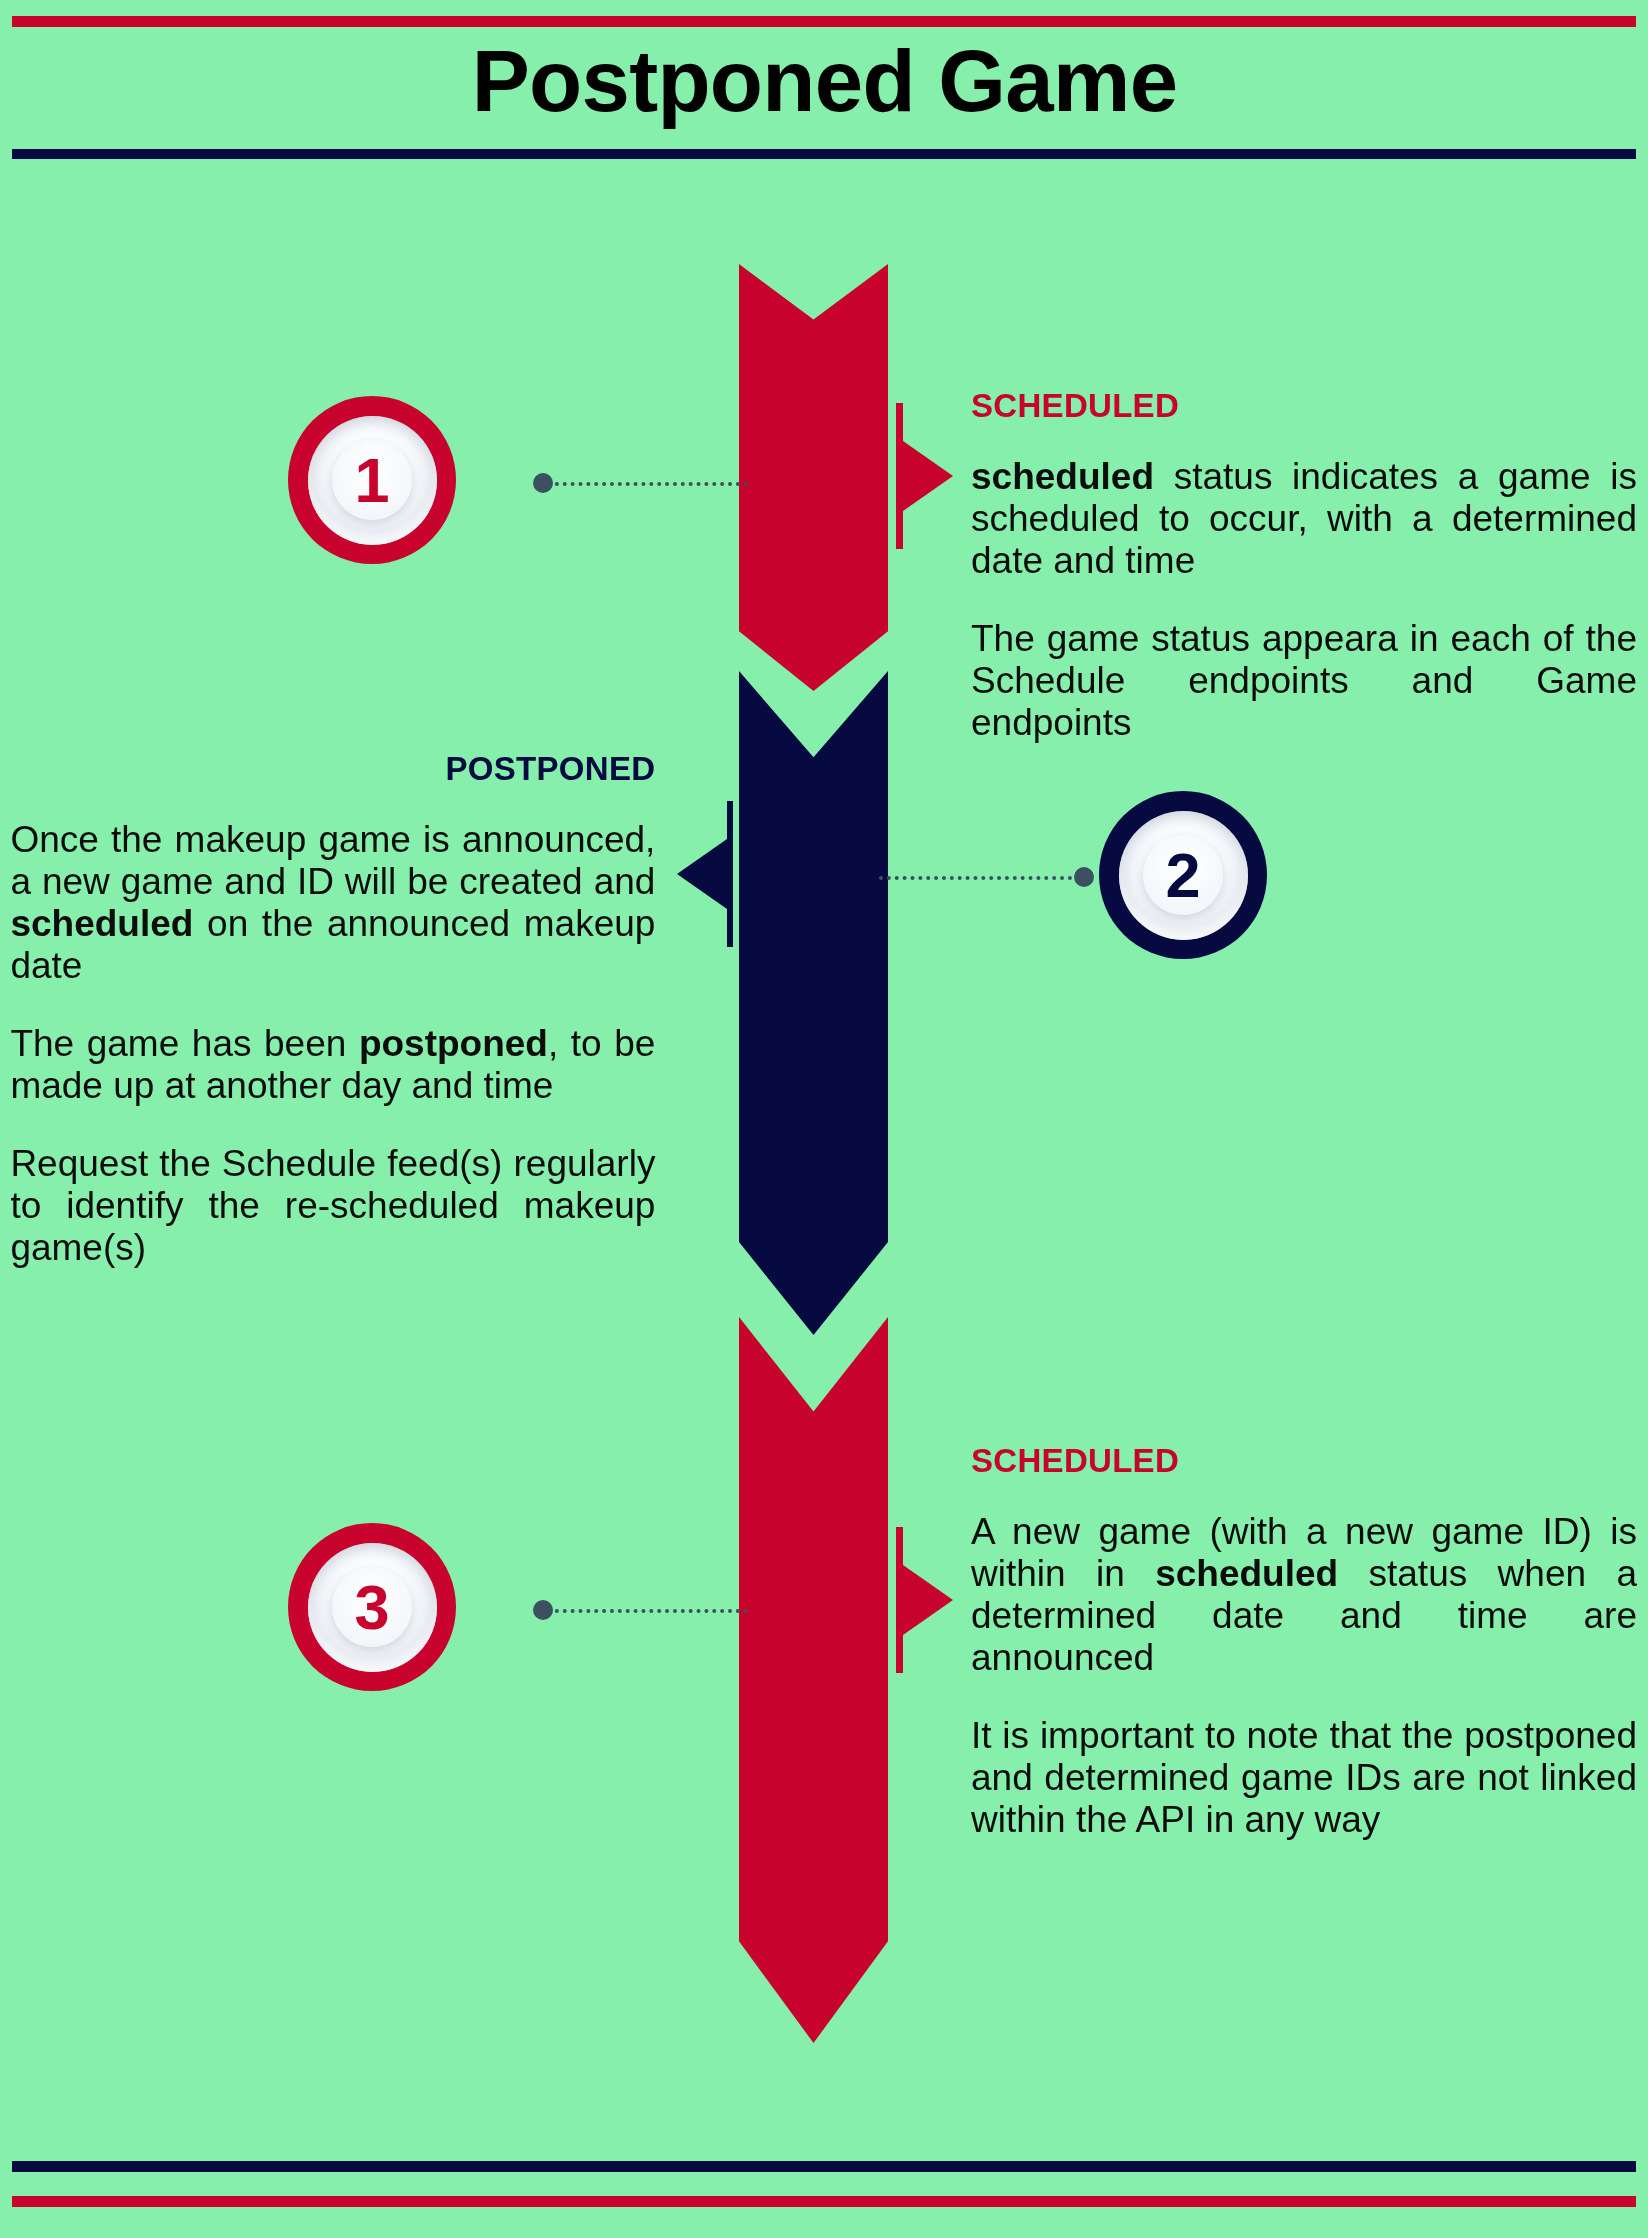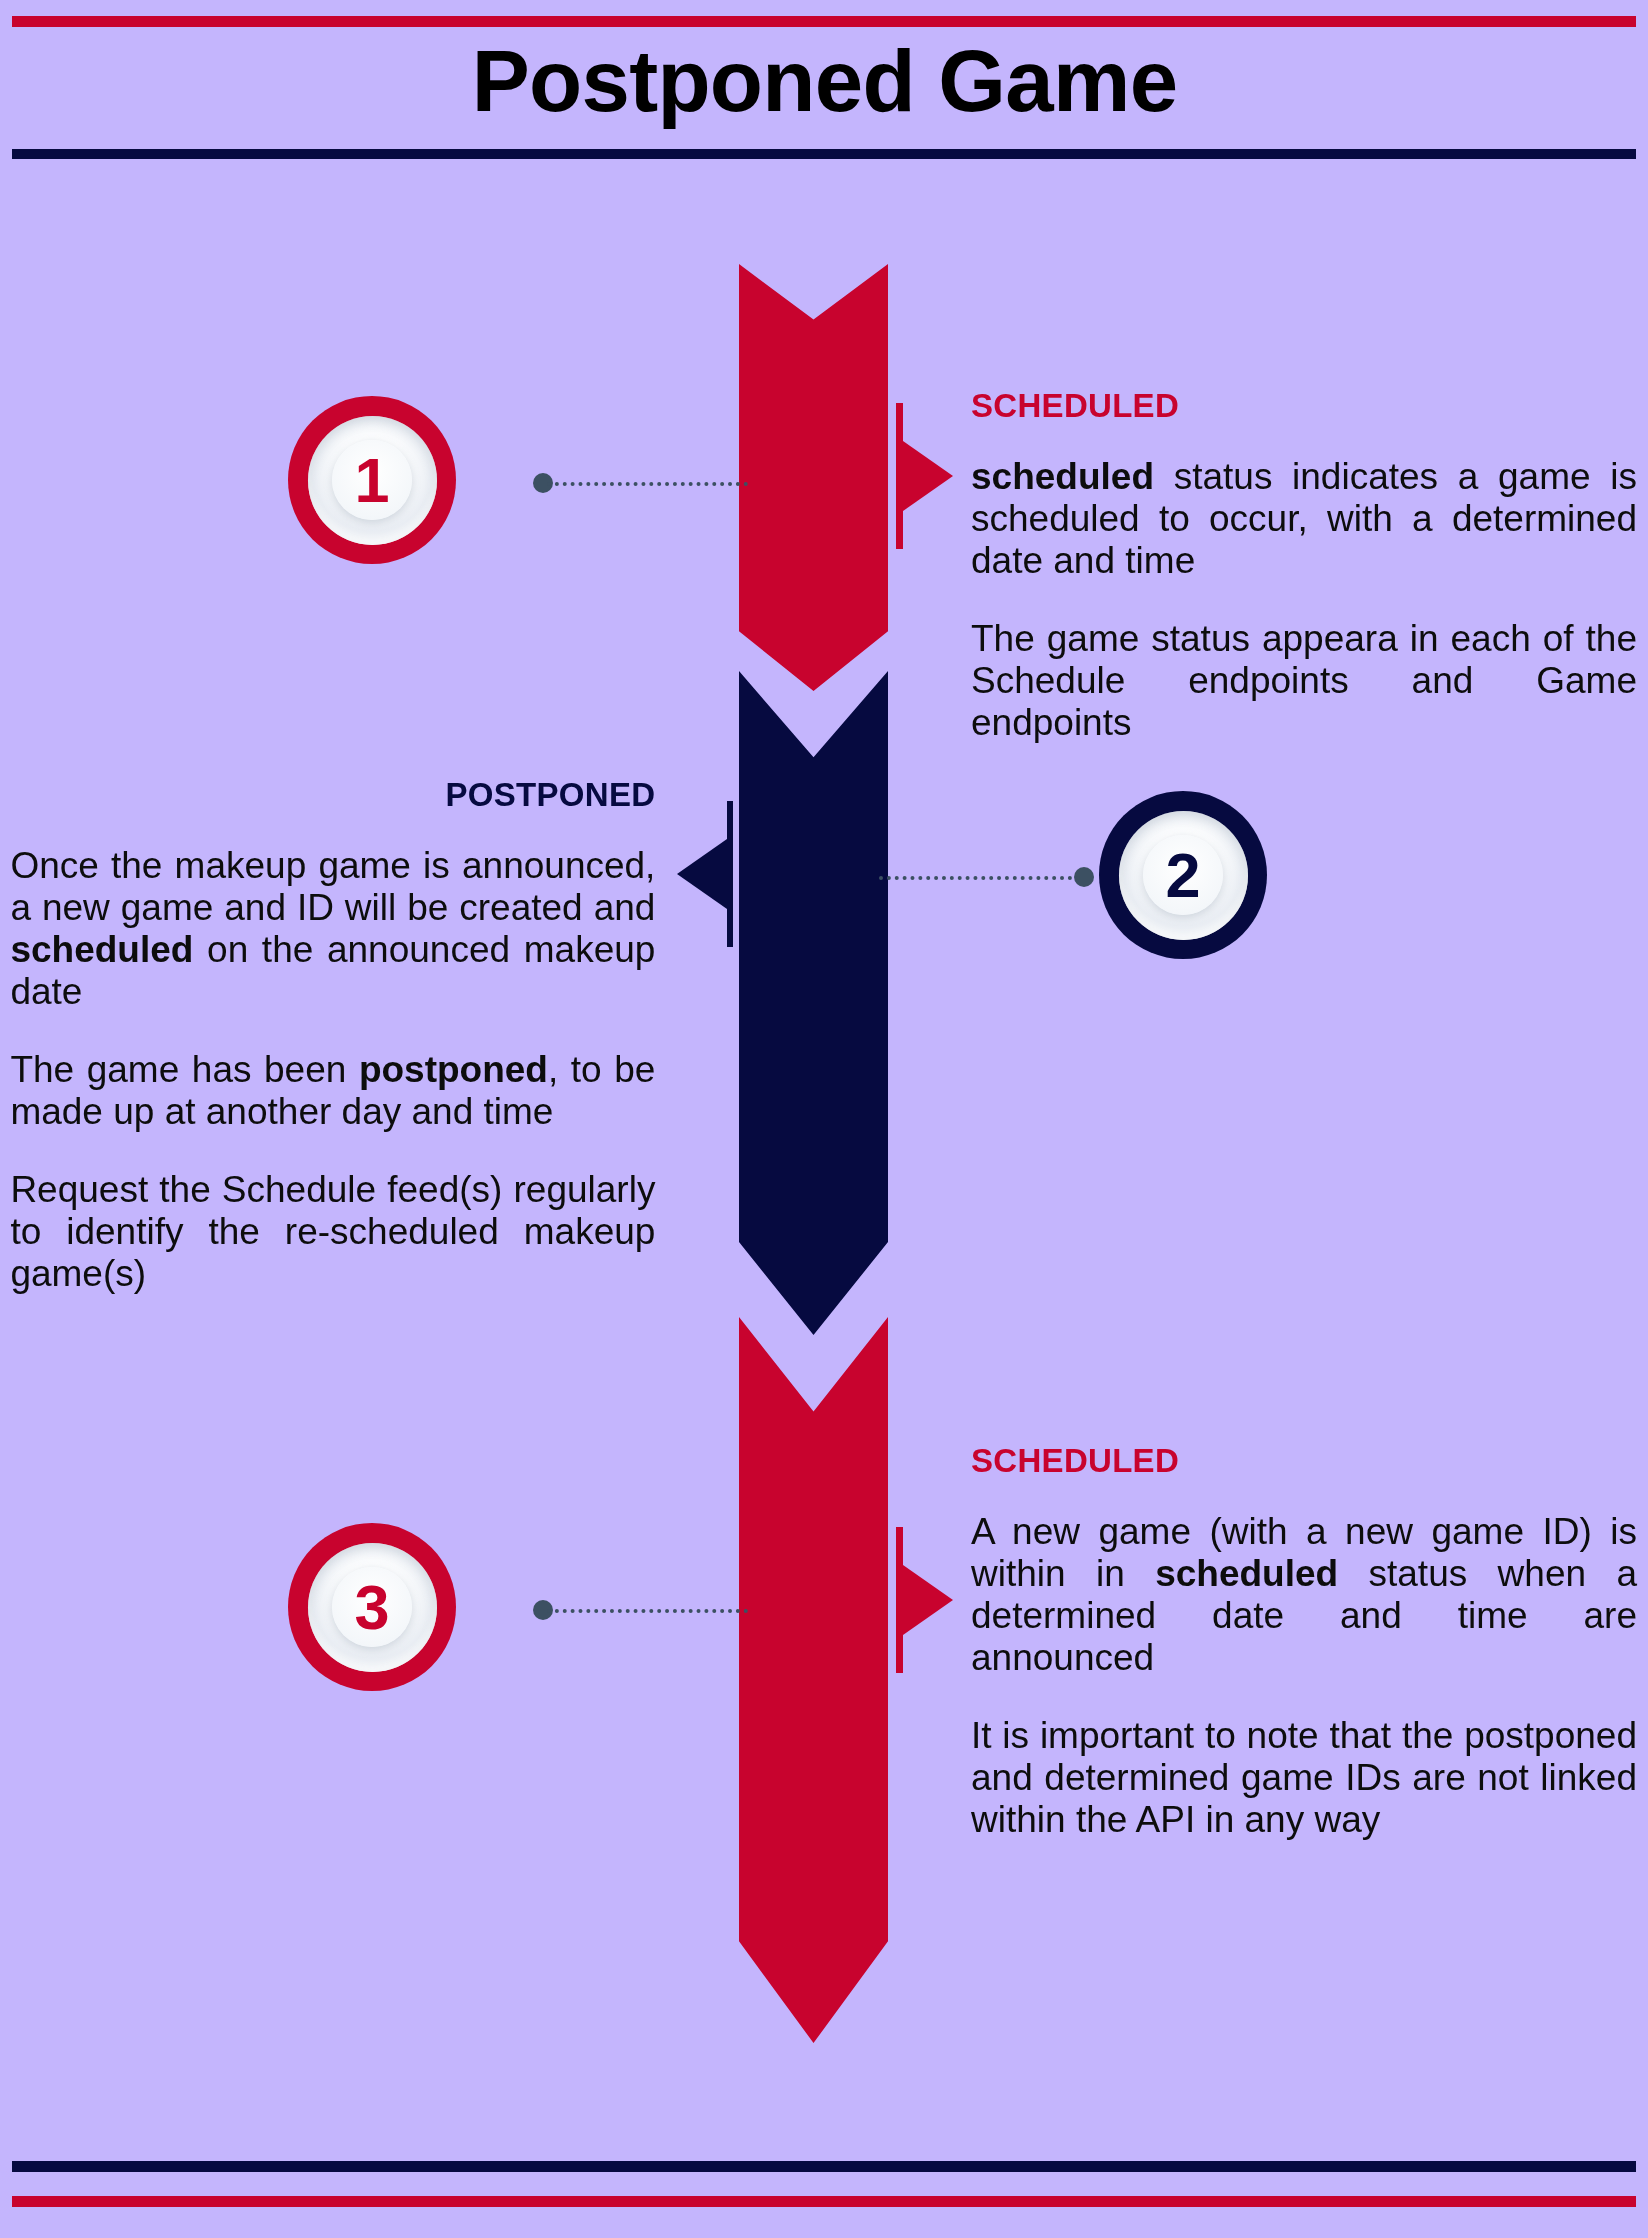--- a/index.html
+++ b/index.html
@@ -7,21 +7,21 @@
     padding: 0;
     background: #ffffff;
   }
   body {
     font-family: "Liberation Sans", sans-serif;
   }
   #page {
     position: relative;
     width: 1649px;
     height: 2239px;
-    background: #c4b5fd;
+    background: #86efac;
     overflow: hidden;
   }
 
   
   .rule {
     position: absolute;
     left: 12.4px;
     width: 1624px;
   }
   .rule-red   { background: #C8032E; }
@@ -195,21 +195,21 @@
     line-height: 42px;
     color: #0D0D0D;
     text-align: justify;
     text-justify: inter-word;
     margin: 0 0 36px 0;
   }
   .block-para:last-child { margin-bottom: 0; }
   .block-para b { font-weight: bold; }
 
   #block-1 { left: 971px; top: 387px;  width: 666px; }
-  #block-2 { left: 10.4px;   top: 750px; width: 645px; text-align: right; margin-top: 26px; }
+  #block-2 { left: 10.4px;   top: 750px; width: 645px; text-align: right; }
   #block-2 .block-para { text-align: justify; }
   #block-3 { left: 971px; top: 1442px; width: 666px; }
 </style>
 </head>
 <body>
 
 <div id="page">
 
   <div class="rule rule-red" id="rule-top-red"></div>
   <div class="rule rule-navy" id="rule-top-navy"></div>

